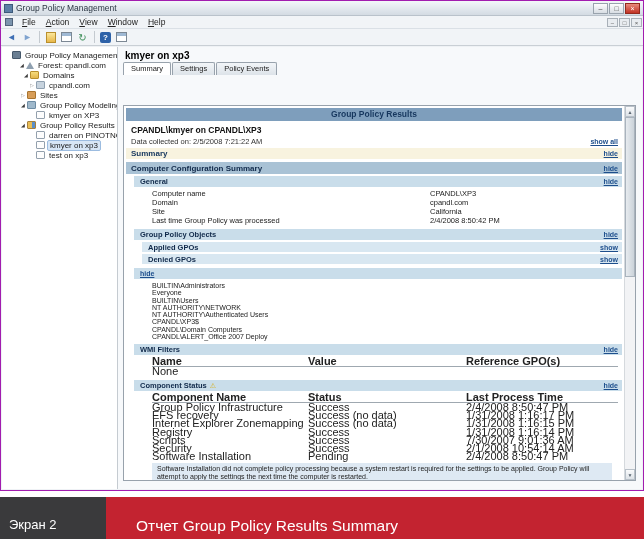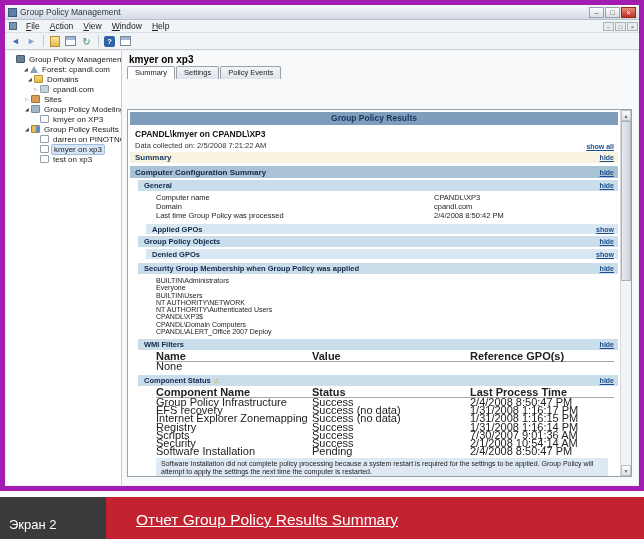--- a/index.html
+++ b/index.html
@@ -1,21 +1,21 @@
 <!DOCTYPE html>
 <html><head>
 <meta charset="utf-8">
 <style>
   * { margin:0; padding:0; box-sizing:border-box; }
   body { width:644px; height:539px; position:relative; background:#fff;
          font-family:"Liberation Sans", sans-serif; overflow:hidden; }
 
   
   .window { position:absolute; top:0; left:0; width:644px; height:491px;
-            border:5px solid #a21caf; background:#EFF2F5; }
+            border:1px solid #a21caf; background:#EFF2F5; }
   .titlebar { height:15px; background:linear-gradient(#F4F7FA,#D3DBE3);
               border-bottom:1px solid #B9C2CB; display:flex; align-items:center; padding:0 3px; }
   .app-icon { width:9px; height:9px; background:#5B7FA6; border:1px solid #3D5A7A; margin-right:3px; flex:none; }
   .title-text { flex:1; font-size:8.5px; color:#2B3643; }
   .win-btn { width:15px; height:11px; margin-left:1px; font-size:7px; line-height:10px; text-align:center;
              border:1px solid #99A3AD; background:linear-gradient(#FDFDFD,#D8DEE4); color:#444; }
   .win-btn.close { background:linear-gradient(#E98B7C,#C03224); color:#fff; border-color:#93291E; }
 
   .menubar { height:13px; background:#F1F4F7; border-bottom:1px solid #DAE0E6;
              display:flex; align-items:center; font-size:8.5px; color:#222; padding-left:2px; }
@@ -76,21 +76,21 @@
             background:linear-gradient(#FAFBFC,#DDE2E7); border:1px solid #B9C1C9; }
   .vs-thumb { height:160px; margin:0; background:linear-gradient(90deg,#E7EBEF,#CBD3DA);
               border:1px solid #A9B3BD; }
   .vs-track { flex:1; }
 
   
   .banner { height:13px; background:#7E9EBC; color:#16375E; font-weight:bold; font-size:8.5px;
             text-align:center; line-height:13px; margin-bottom:2px; }
   .r-title { font-size:8.5px; font-weight:bold; color:#111; padding:2px 0 1px 5px; }
   .r-collected { font-size:7.5px; color:#333; padding:1px 4px 2px 5px; display:flex;
-                 justify-content:space-between; align-items:flex-end; }
+                 justify-content:space-between; align-items:center; }
   .link { color:#1D4E8C; text-decoration:underline; font-weight:bold; font-size:7px; white-space:nowrap; }
   .bar { display:flex; justify-content:space-between; align-items:center; margin-bottom:2px; }
   .bar-summary { background:#F8F3DF; height:11px; padding:0 4px 0 5px; color:#16375E;
                  font-weight:bold; font-size:8px; margin-bottom:3px; }
   .bar-l1 { background:#A9C2D5; height:12px; padding:0 4px 0 5px; font-size:8px; font-weight:bold; color:#10294A; }
   .bar-l2 { background:#C9DDEA; height:11px; padding:0 4px 0 6px; margin-left:8px;
             font-size:7.5px; font-weight:bold; color:#10294A;gap:8px; }
   .bar-l3 { background:#D8E7F1; height:10px; padding:0 4px 0 6px; margin-left:16px;
             font-size:7.5px; font-weight:bold; color:#10294A; }
   .warn { color:#D8AE13; font-size:7px; margin-left:3px; font-weight:normal; }
@@ -104,21 +104,21 @@
   .tbl-row { display:flex; height:8.3px; line-height:8.3px; }
   .c1 { width:156px; flex:none; } .c2 { width:158px; flex:none; } .c3 { flex:1; }
   .note { margin:2px 10px 2px 26px; background:#DEE9F3; font-size:7px; line-height:8.2px;
           color:#222; padding:2px 5px; } .gap2 { height:2px; }
 
   
   .caption { position:absolute; top:497px; left:0; width:644px; height:42px; display:flex; }
   .cap-label { width:106px; flex:none; background:#3A3A3C; color:#fff; font-size:13px;
                display:flex; align-items:flex-end; padding:0 0 7px 9px; }
   .cap-bar { flex:1; background:#C32330; color:#fff; font-size:15.5px;
-             display:flex; align-items:flex-end; padding:0 0 10px 30px;text-decoration:underline; }
+             display:flex; align-items:flex-end; padding:0 0 4px 30px; }
 </style>
 </head>
 <body>
 
 <div class="window">
 
   <div class="titlebar">
     <span class="app-icon"></span>
     <span class="title-text">Group Policy Management</span>
     <span class="win-btn">–</span>
@@ -255,41 +255,44 @@
           <div class="kv-rows">
             <div class="kv-row">
               <span class="kv-label">Computer name</span>
               <span>CPANDL\XP3</span>
             </div>
             <div class="kv-row">
               <span class="kv-label">Domain</span>
               <span>cpandl.com</span>
             </div>
             <div class="kv-row">
+              <span class="kv-label">Site</span>
+              <span>California</span>
+            </div>
+            <div class="kv-row">
               <span class="kv-label">Last time Group Policy was processed</span>
               <span>2/4/2008 8:50:42 PM</span>
             </div>
           </div>
 
+          <div class="bar bar-l2">
+            <span>Group Policy Objects</span>
+            <span class="link">hide</span>
+          </div>
           <div class="bar bar-l3">
             <span>Applied GPOs</span>
             <span class="link">show</span>
           </div>
-          <div class="bar bar-l2">
-            <span>Group Policy Objects</span>
-            <span class="link">hide</span>
-          </div>
           <div class="bar bar-l3">
             <span>Denied GPOs</span>
             <span class="link">show</span>
           </div>
 
           <div class="gap2"></div>
           <div class="bar bar-l2">
-            <span>Security Group Membership when Group Policy was applied</span>
             <span class="link">hide</span>
           </div>
 
           <div class="group-list">
             <div>BUILTIN\Administrators</div>
             <div>Everyone</div>
             <div>BUILTIN\Users</div>
             <div>NT AUTHORITY\NETWORK</div>
             <div>NT AUTHORITY\Authenticated Users</div>
             <div>CPANDL\XP3$</div>

